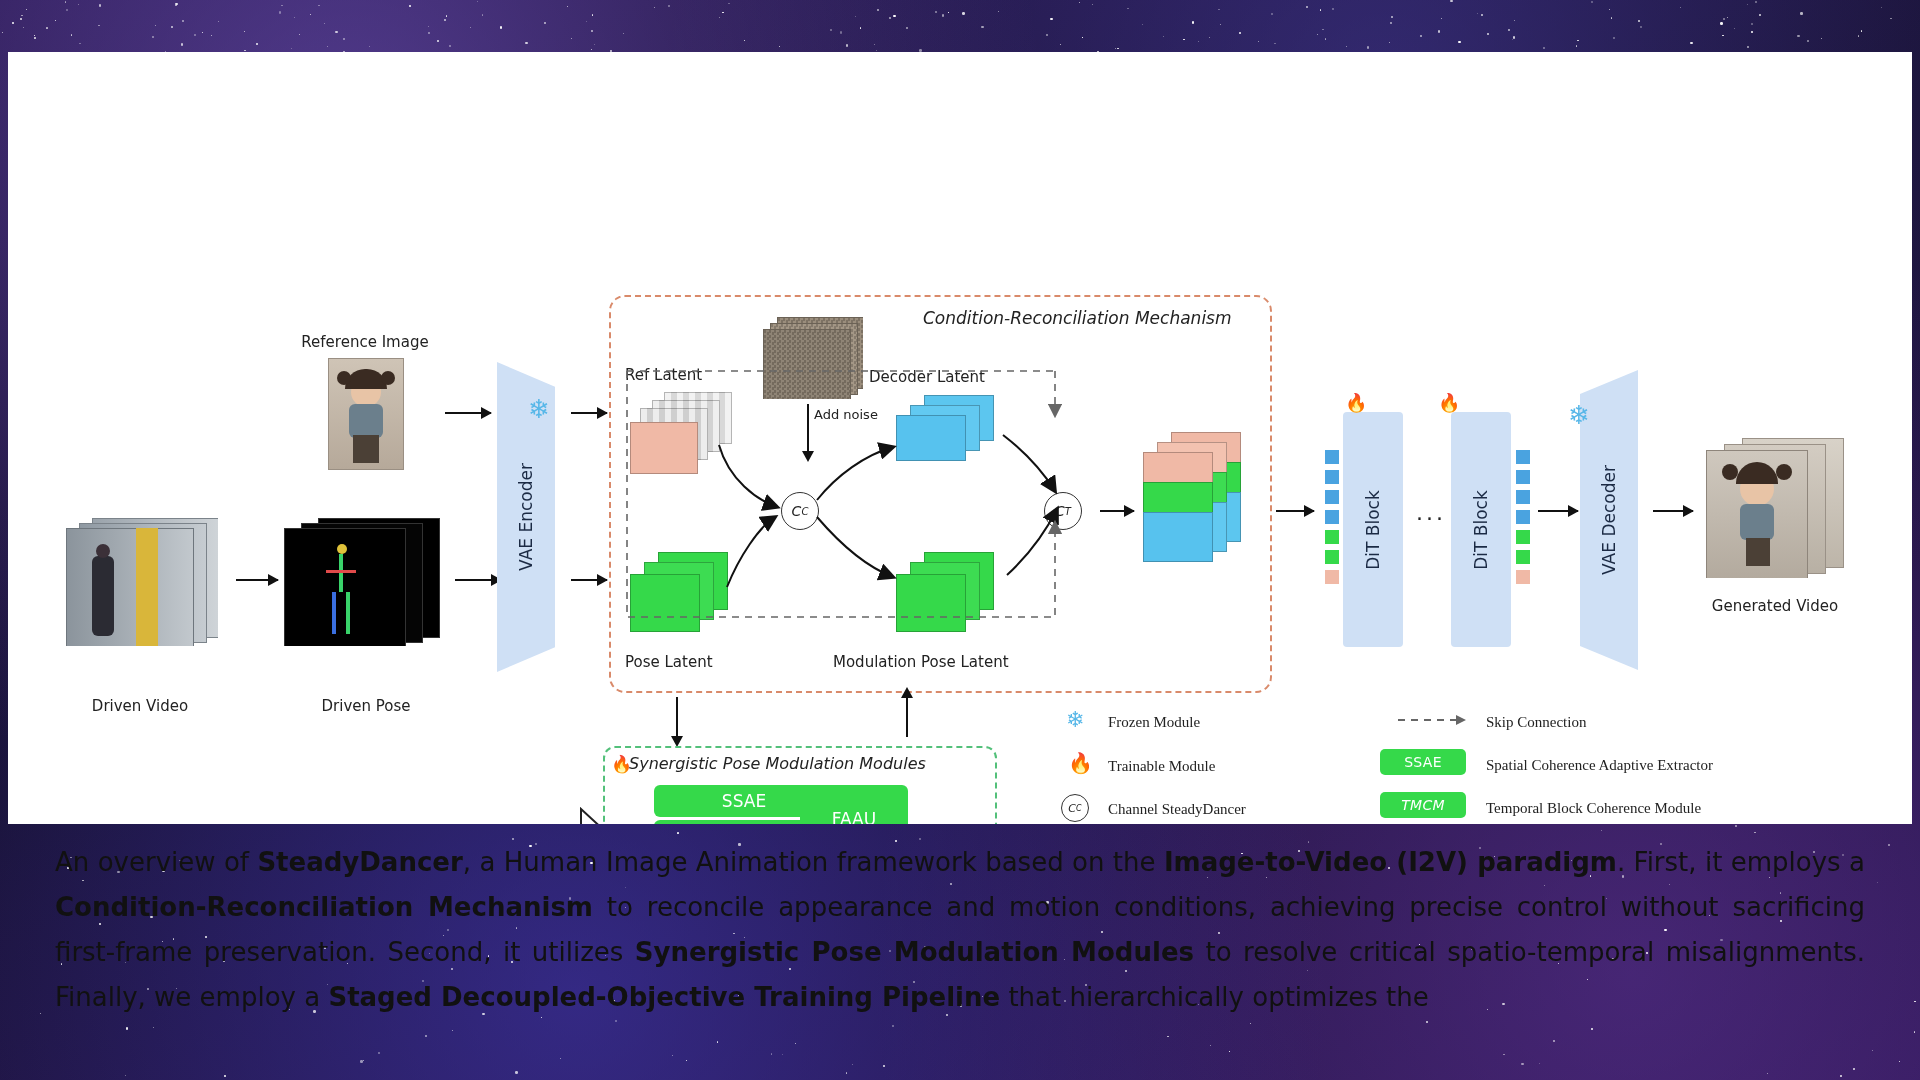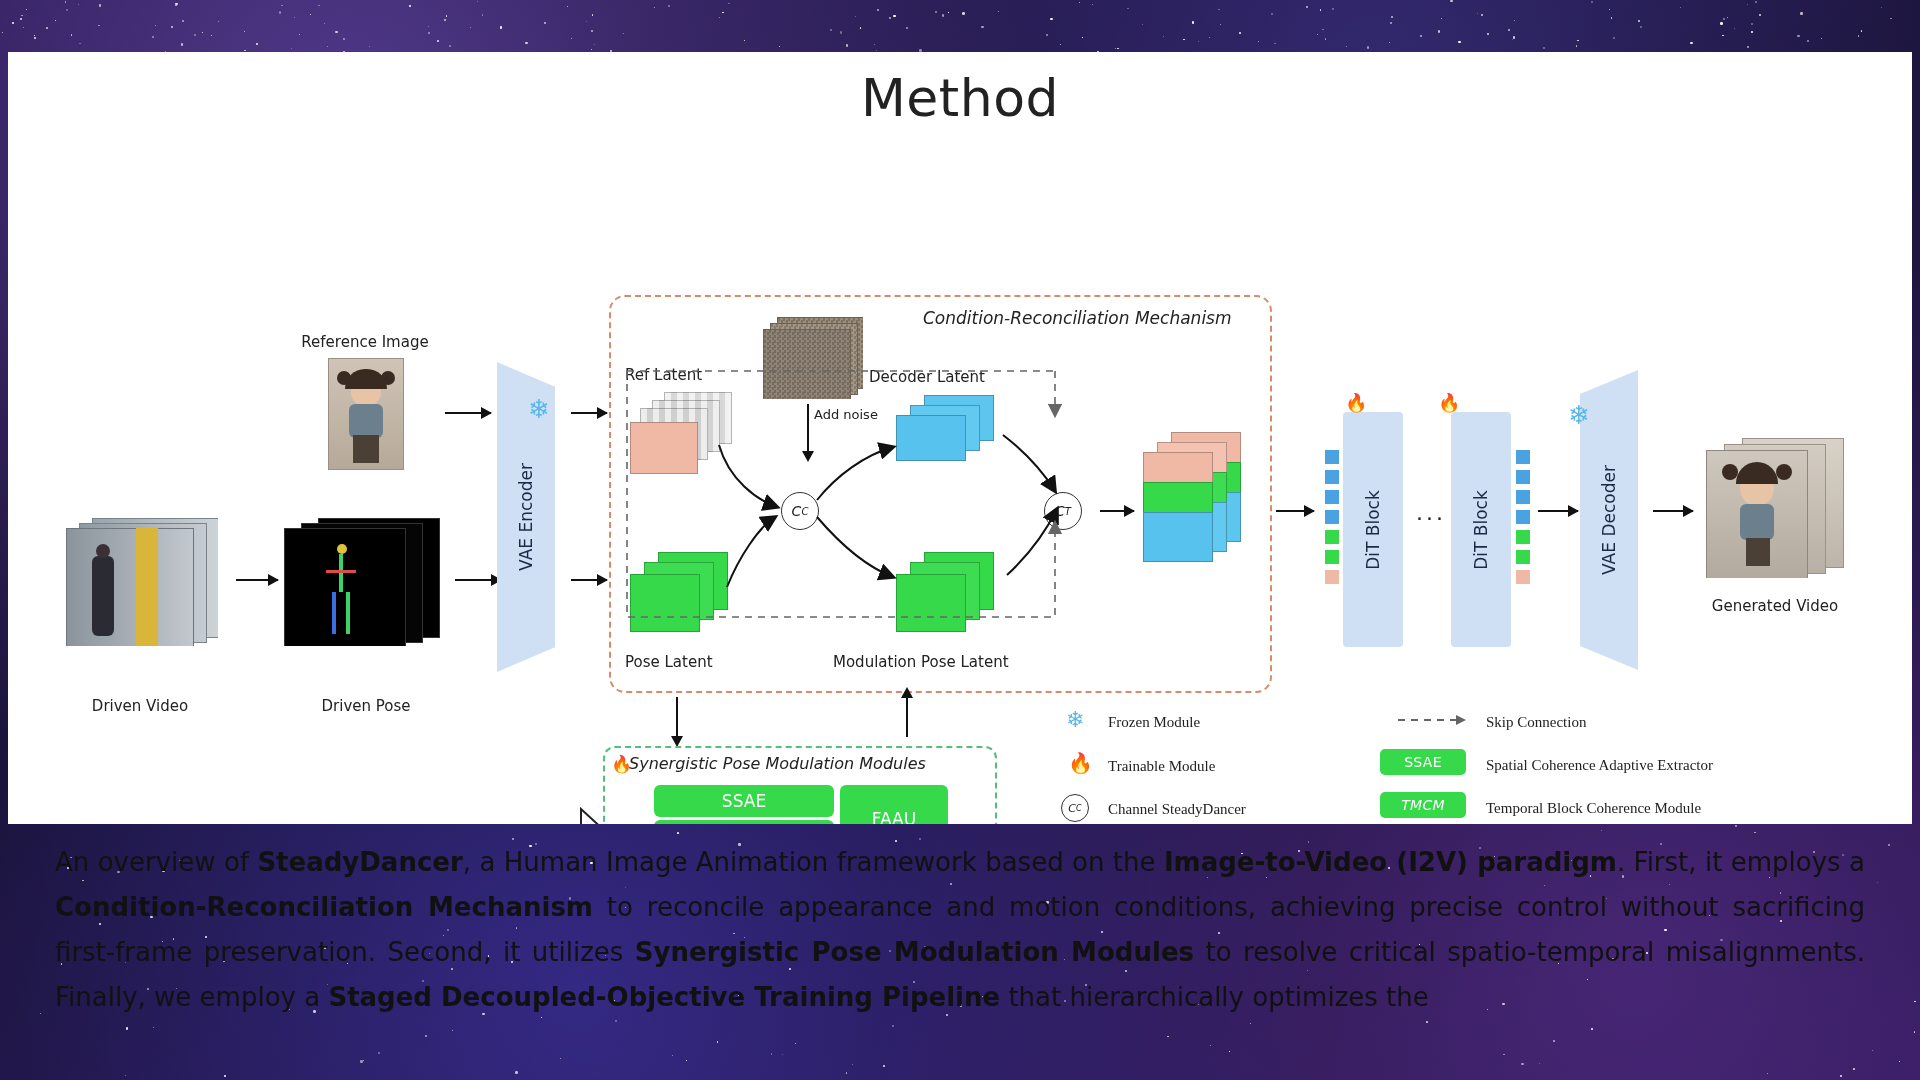--- a/index.html
+++ b/index.html
@@ -446,21 +446,20 @@
       <div class="star" style="width: 2.37387px; height: 2.37387px; left: 175.351px; top: 3.03175px; opacity: 0.88;"></div>
       <div class="star" style="width: 1.26885px; height: 1.26885px; left: 346.789px; top: 962.515px; opacity: 0.88;"></div>
       <div class="star" style="width: 2.47721px; height: 2.47721px; left: 360.419px; top: 1060.05px; opacity: 0.53;"></div>
       <div class="star" style="width: 2.47673px; height: 2.47673px; left: 211.556px; top: 995.319px; opacity: 0.46;"></div>
       <div class="star" style="width: 2.41054px; height: 2.41054px; left: 1807.09px; top: 39.7992px; opacity: 0.55;"></div>
     </div>
 </div>
 
 <div id="slide">
 
-  <div id="title">Method</div>
 
   <div class="lbl-c" style="left:357px;top:281px;text-align:right;">Reference Image</div>
   <div class="photo" style="left:320px;top:306px;width:74px;height:110px;background:linear-gradient(180deg,#cfc4b6 0%,#b6a99a 100%);border:1px solid #9a8f83;">
     <div style="position:absolute;left:50%;top:18px;width:30px;height:30px;border-radius:50%;background:#e8c4a6;transform:translateX(-50%);"></div>
     <div style="position:absolute;left:50%;top:10px;width:42px;height:20px;border-radius:20px 20px 0 0;background:#3a2b22;transform:translateX(-50%);"></div>
     <div style="position:absolute;left:8px;top:12px;width:14px;height:14px;border-radius:50%;background:#3a2b22;"></div>
     <div style="position:absolute;right:8px;top:12px;width:14px;height:14px;border-radius:50%;background:#3a2b22;"></div>
     <div style="position:absolute;left:50%;top:45px;width:34px;height:34px;background:#6b7f8c;transform:translateX(-50%);border-radius:6px;"></div>
     <div style="position:absolute;left:50%;top:76px;width:26px;height:28px;background:#4b4036;transform:translateX(-50%);"></div>
   </div>
@@ -582,21 +581,21 @@
 
   <div id="spmm-box"></div>
   <div style="position:absolute;left:603px;top:702px;font-size:17px;color:#e8432a;">🔥</div>
   <div id="spmm-title">Synergistic Pose Modulation Modules</div>
   <div class="gbtn" style="left:646px;top:733px;width:180px;height:32px;">
     <span>SSAE</span>
   </div>
   <div class="gbtn" style="left:646px;top:768px;width:180px;height:32px;">
     
   </div>
-  <div class="gbtn" style="left:832px;top:733px;width:108px;height:67px;">
+  <div class="gbtn" style="left:792px;top:733px;width:108px;height:67px;">
     <span>FAAU</span>
   </div>
 
   <div class="cursor">
     <svg width="26" height="34" viewBox="0 0 26 34">
       <path d="M2,2 L2,27 L8.5,21 L13,31 L17.5,29 L13,19.5 L21,19.5 Z" fill="#fff" stroke="#222" stroke-width="2"></path>
     </svg>
   </div>
 
   <div class="arrow" style="left:1092px;top:458px;width:34px;"></div>

